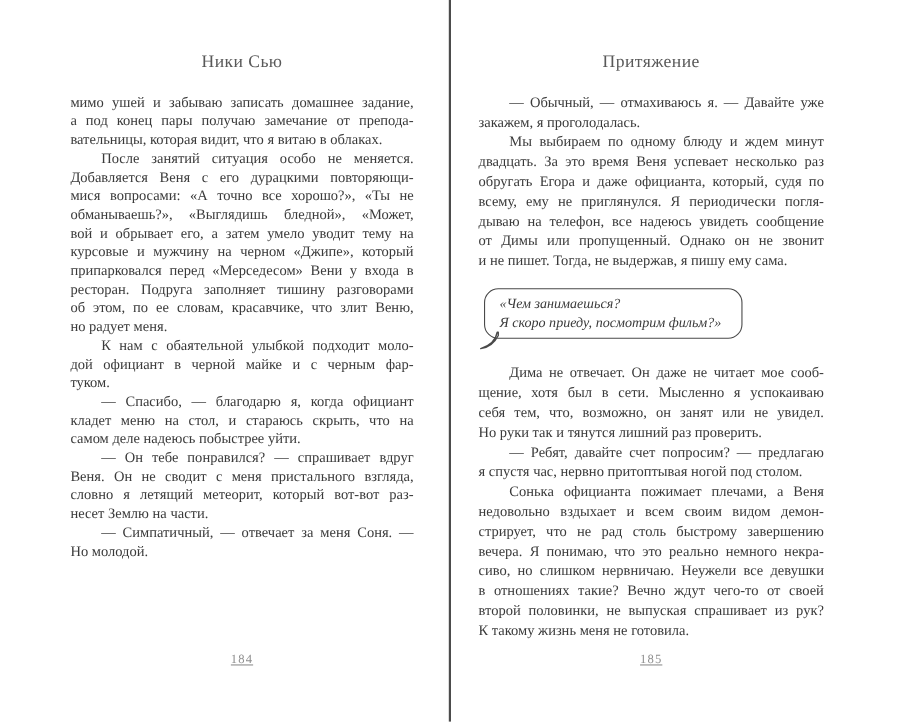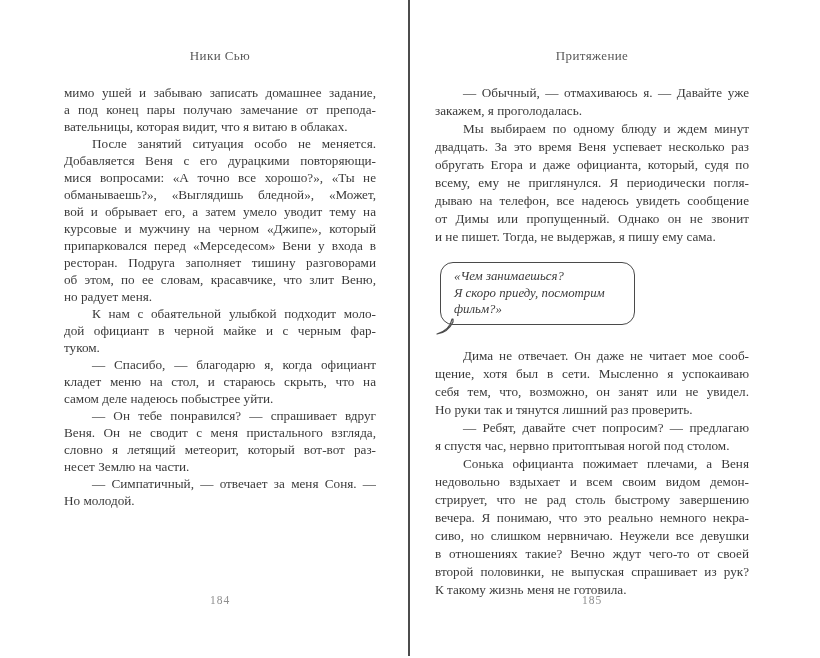--- a/index.html
+++ b/index.html
@@ -20,21 +20,21 @@
     height: 656px;
     background: #4c4c4c;
   }
   .page { position: absolute; top: 0; height: 658px; }
   .page.left  { left: 64px;  width: 312px; }
   .page.right { left: 435px; width: 314px; }
   .running-head {
     position: absolute;
     top: 48px; left: 0; right: 0;
     text-align: center;
-    font-size: 13px;
+    font-size: 16px;
     color: #595959;
     letter-spacing: 0.4px;
   }
   .body {
     position: absolute;
     top: 84px; left: 0; right: 0;
     font-size: 13.2px;
   }
   .left  .body { line-height: 17px; }
   .right .body { line-height: 18px; }
@@ -42,25 +42,26 @@
   .line { text-align: justify; text-align-last: justify; }
   .line.last { text-align-last: left; }
   .line.indent { text-indent: 28px; }
   .page-num {
     position: absolute;
     top: 594px; left: 0; right: 0;
     text-align: center;
     font-size: 11.5px;
     color: #8f8f8f;
     letter-spacing: 1px;
+    text-decoration: underline;
   }
   .bubble-wrap {
     position: relative;
     margin: 16px 0 22px 5px;
-    width: 195px;
+    width: 235px;
   }
   .bubble {
     position: relative;
     box-sizing: border-box;
     border: 1.3px solid #4a4a4a;
     border-radius: 13px;
     padding: 5px 8px 6px 13px;
     font-style: italic;
     font-size: 12.8px;
     line-height: 16.5px;

